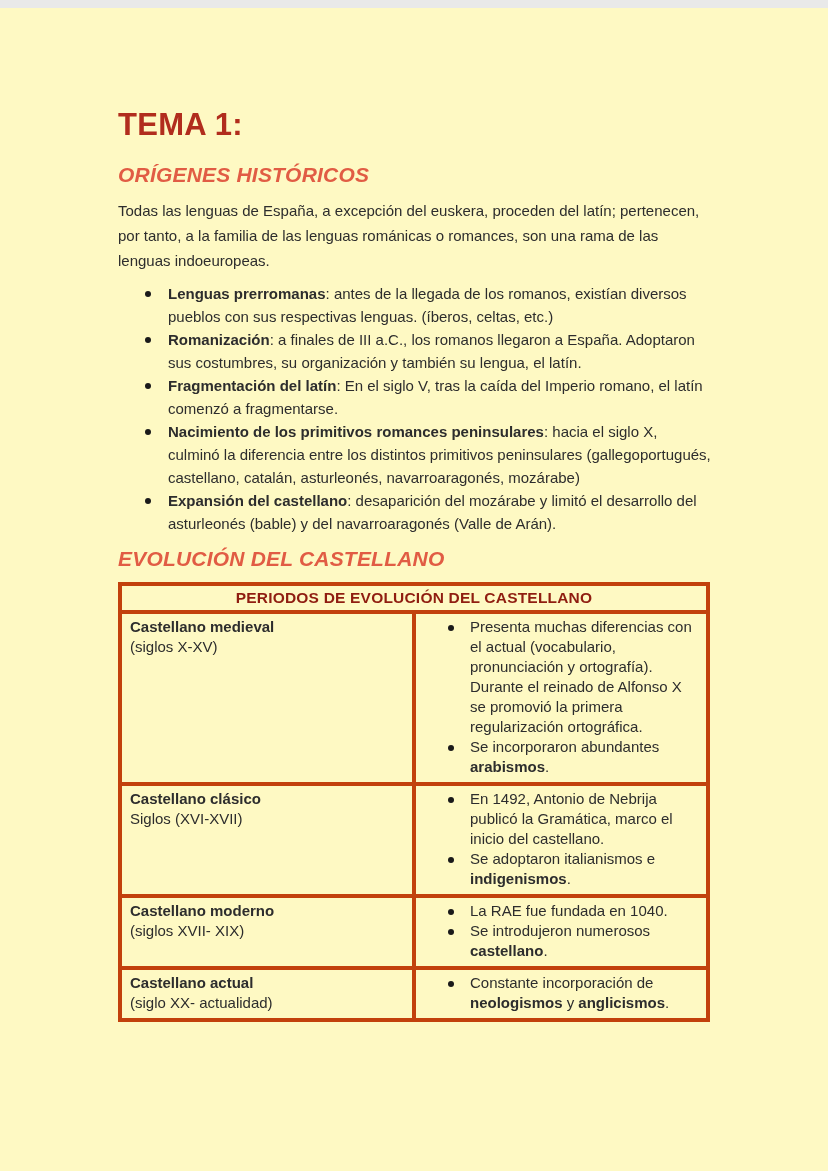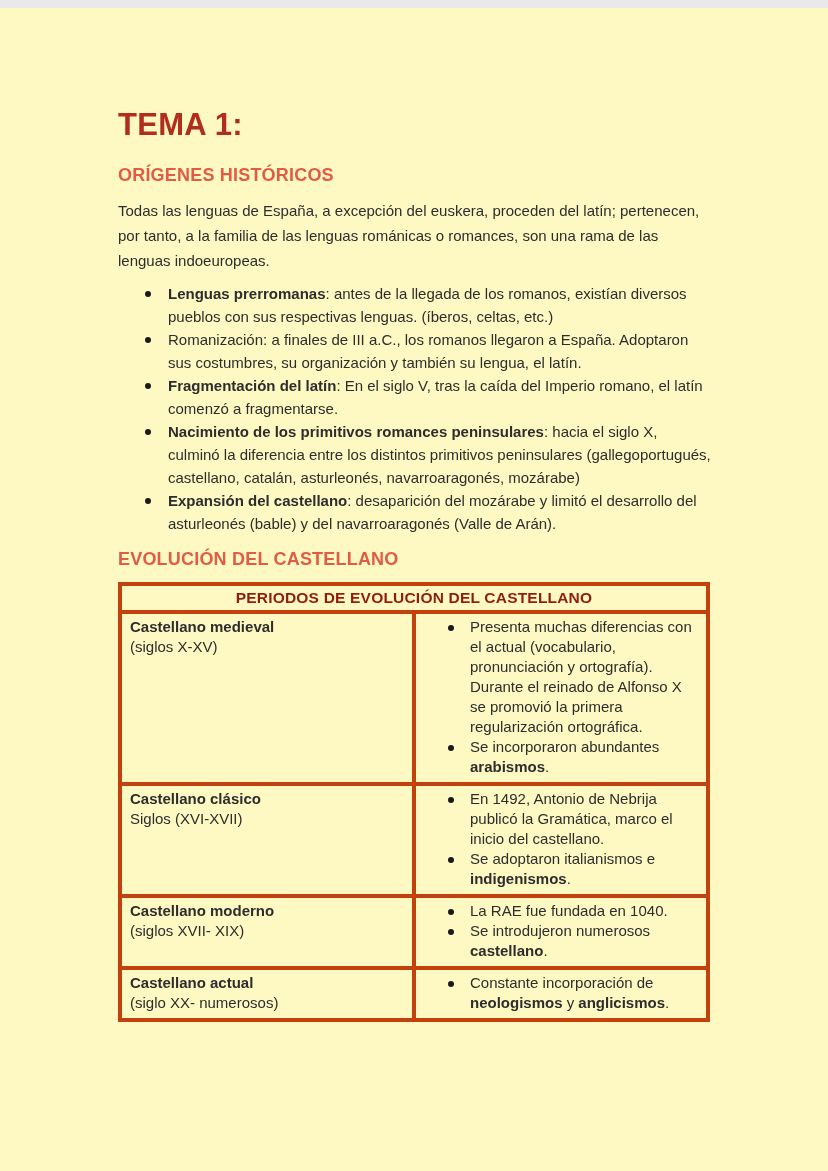--- a/index.html
+++ b/index.html
@@ -6,22 +6,22 @@
   .page{
     width:828px;height:1171px;background:#fef9c3;margin:8px auto;position:relative;
     font-family:"Liberation Sans",sans-serif;color:#2d2d2d;overflow:hidden;
   }
   .content{position:absolute;left:118px;top:100px;width:594px;}
   .doc-title{
     margin:0 0 21px 0;font-size:31px;line-height:34px;font-weight:800;
     color:#b12d1d;letter-spacing:0.3px;
   }
   .sec-heading{
-    margin:0 0 11px 0;font-size:18px;line-height:24px;font-weight:800;
-    color:#e15c44;letter-spacing:0.2px;
+    margin:0 0 11px 0;font-size:21px;line-height:24px;font-weight:800;
+    color:#e15c44;letter-spacing:0.2px;font-style:italic;
   }
   .intro{margin:0 0 9px 0;font-size:15px;line-height:25px;}
   .bullets{list-style:none;margin:0 0 12px 0;padding:0;}
   .bullet-item{display:flex;font-size:15px;line-height:23px;padding-left:27px;}
   .dot{
     width:6px;height:6px;border-radius:50%;background:#1a1a1a;flex:none;
   }
   .bullet-item .dot{margin-top:9px;margin-right:17px;}
   .btext{display:block;max-width:545px;}
   .ptable{
@@ -53,21 +53,21 @@
 
     <p class="intro">Todas las lenguas de España, a excepción del euskera, proceden del latín; pertenecen, por tanto, a la familia de las lenguas románicas o romances, son una rama de las lenguas indoeuropeas.</p>
 
     <ul class="bullets">
       <li class="bullet-item">
         <span class="dot"></span>
         <span class="btext"><span style="font-weight: 700;">Lenguas prerromanas</span><span>: antes de la llegada de los romanos, existían diversos pueblos con sus respectivas lenguas. (íberos, celtas, etc.)</span></span>
       </li>
       <li class="bullet-item">
         <span class="dot"></span>
-        <span class="btext"><span style="font-weight: 400;">Romanización</span><span>: a finales de III a.C., los romanos llegaron a España. Adoptaron sus costumbres, su organización y también su lengua, el latín.</span></span>
+        <span class="btext"><span style="font-weight: 700;">Romanización</span><span>: a finales de III a.C., los romanos llegaron a España. Adoptaron sus costumbres, su organización y también su lengua, el latín.</span></span>
       </li>
       <li class="bullet-item">
         <span class="dot"></span>
         <span class="btext"><span style="font-weight: 700;">Fragmentación del latín</span><span>: En el siglo V, tras la caída del Imperio romano, el latín comenzó a fragmentarse.</span></span>
       </li>
       <li class="bullet-item">
         <span class="dot"></span>
         <span class="btext"><span style="font-weight: 700;">Nacimiento de los primitivos romances peninsulares</span><span>: hacia el siglo X, culminó la diferencia entre los distintos primitivos peninsulares (gallegoportugués, castellano, catalán, asturleonés, navarroaragonés, mozárabe)</span></span>
       </li>
       <li class="bullet-item">
@@ -127,21 +127,21 @@
           </div>
           <div class="point">
             <span class="dot"></span>
             <span class="btext"><span>Se introdujeron numerosos </span><span style="font-weight: 700;">castellano</span><span>.</span></span>
           </div>
         </td>
       </tr>
       <tr>
         <td class="r3">
           <div class="pname">Castellano actual</div>
-          <div class="psub">(siglo XX- numerosos)</div>
+          <div class="psub">(siglo XX- actualidad)</div>
         </td>
         <td class="r3">
           <div class="point">
             <span class="dot"></span>
             <span class="btext"><span>Constante incorporación de </span><span style="font-weight: 700;">neologismos</span><span> y </span><span style="font-weight: 700;">anglicismos</span><span>.</span></span>
           </div>
         </td>
       </tr>
     </tbody>
       </table>

